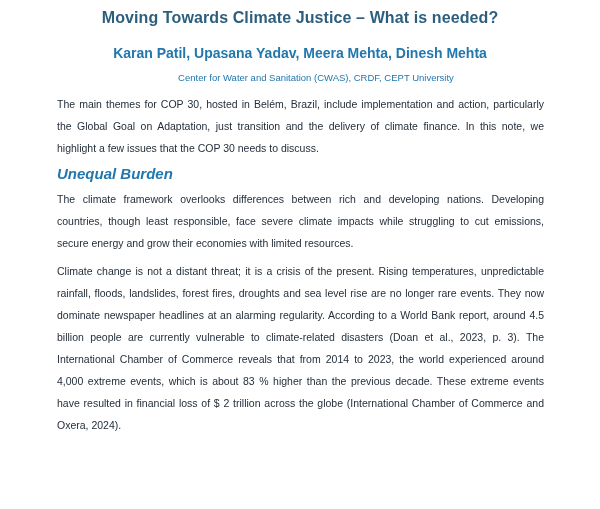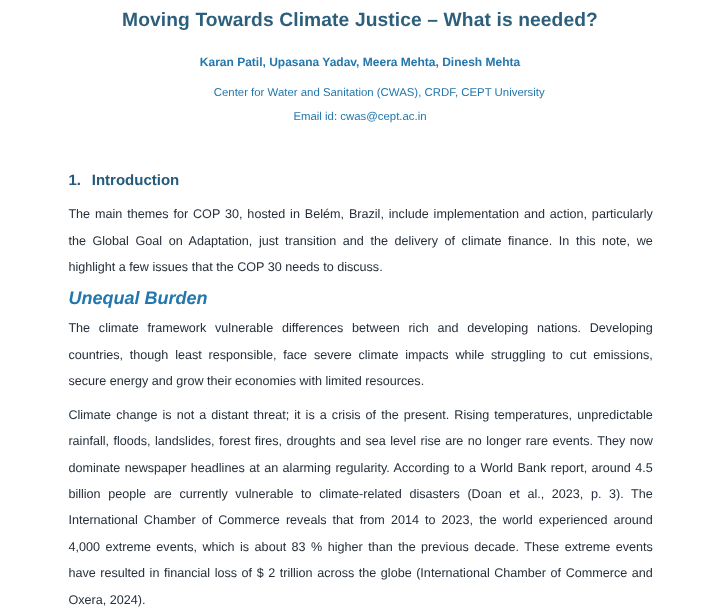--- a/index.html
+++ b/index.html
@@ -21,21 +21,21 @@
     text-align: center;
     font-size: 16px;
     line-height: 20px;
     font-weight: 700;
     color: #2d5f7d;
     letter-spacing: 0.1px;
   }
   .authors {
     margin-top: 19px;
     text-align: center;
-    font-size: 10px;
+    font-size: 14px;
     line-height: 12px;
     font-weight: 700;
     color: #2277ad;
   }
   .affiliation {
     margin-top: 13px;
     text-align: center;
     font-size: 9.5px;
     line-height: 11px;
     font-weight: 400;
@@ -95,31 +95,27 @@
 <body>
 
 <div class="page">
 
   <div class="doc-title">Moving Towards Climate Justice – What is needed?</div>
 
   <div class="authors">Karan Patil, Upasana Yadav, Meera Mehta, Dinesh Mehta</div>
 
   <div class="affiliation">Center for Water and Sanitation (CWAS), CRDF, CEPT University</div>
 
-  <div class="email-line">Email id: cwas@cept.ac.in</div>
 
   <div class="content">
 
-    <div class="section-heading">
-      <span class="sec-num">1.</span><span>Introduction</span>
-    </div>
 
     <p class="body-para first">The main themes for COP 30, hosted in Belém, Brazil, include implementation and action, particularly the Global Goal on Adaptation, just transition and the delivery of climate finance. In this note, we highlight a few issues that the COP 30 needs to discuss.</p>
 
     <div class="subheading">Unequal Burden</div>
 
-    <p class="body-para after-sub">The climate framework vulnerable differences between rich and developing nations. Developing countries, though least responsible, face severe climate impacts while struggling to cut emissions, secure energy and grow their economies with limited resources.</p>
+    <p class="body-para after-sub">The climate framework overlooks differences between rich and developing nations. Developing countries, though least responsible, face severe climate impacts while struggling to cut emissions, secure energy and grow their economies with limited resources.</p>
 
     <p class="body-para last">Climate change is not a distant threat; it is a crisis of the present. Rising temperatures, unpredictable rainfall, floods, landslides, forest fires, droughts and sea level rise are no longer rare events. They now dominate newspaper headlines at an alarming regularity. According to a World Bank report, around 4.5 billion people are currently vulnerable to climate-related disasters (Doan et al., 2023, p. 3). The International Chamber of Commerce reveals that from 2014 to 2023, the world experienced around 4,000 extreme events, which is about 83 % higher than the previous decade. These extreme events have resulted in financial loss of $ 2 trillion across the globe (International Chamber of Commerce and Oxera, 2024).</p>
 
   </div>
 
 </div>
 
 </body></html>

